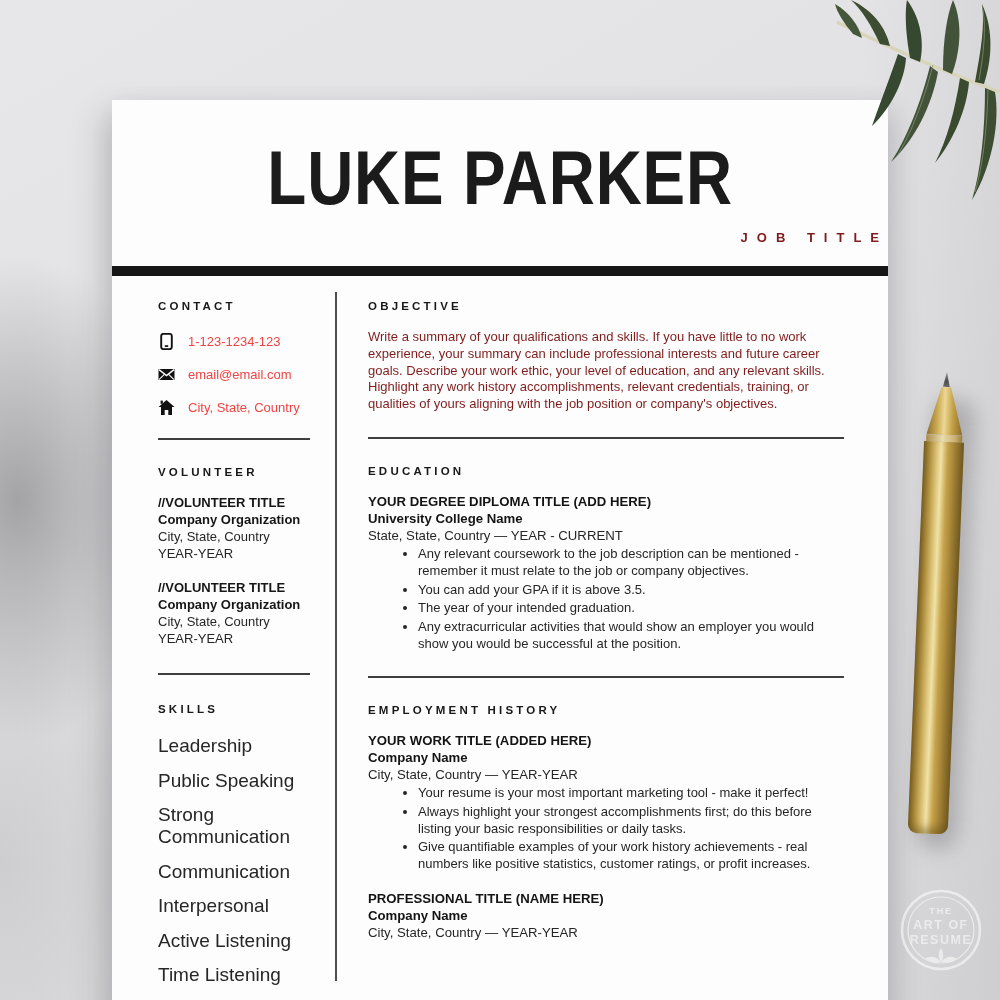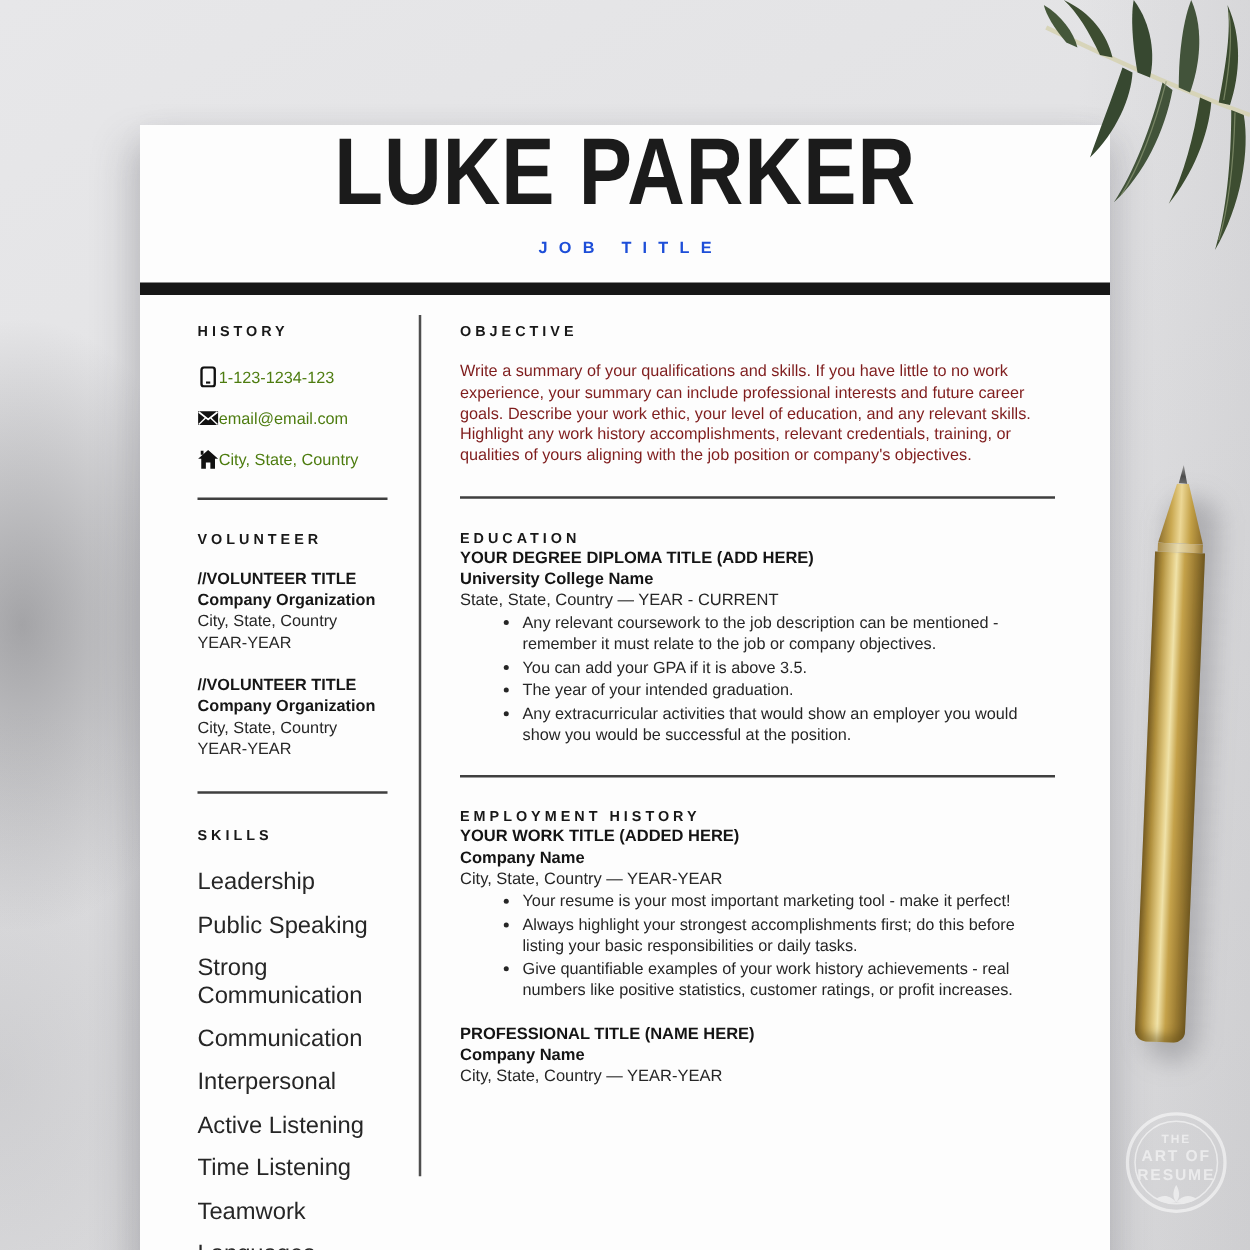--- a/index.html
+++ b/index.html
@@ -13,47 +13,47 @@
     background:
       radial-gradient(ellipse 230px 360px at 18px 500px, rgba(100,100,104,0.50), rgba(100,100,104,0) 68%),
       radial-gradient(ellipse 300px 420px at 0px 860px, rgba(140,140,144,0.22), rgba(140,140,144,0) 70%),
       linear-gradient(90deg, rgba(0,0,0,0) 86%, rgba(110,110,116,0.10) 100%);
   }
   
   .paper{position:absolute;left:112px;top:100px;width:776px;height:920px;z-index:2;
     background:#fdfdfd;
     box-shadow:-10px 14px 30px rgba(70,70,78,0.22), 8px 12px 26px rgba(70,70,78,0.16);
   }
-  .paper-header{text-align:center;}
+  .paper-header{text-align:center;padding-top:40px;}
   .name{display:inline-block;font-size:76px;line-height:1;font-weight:bold;color:#1b1b1b;
     letter-spacing:1px;white-space:nowrap;transform:scaleX(0.84);}
-  .jobtitle{margin-top:14px;font-size:13px;font-weight:bold;color:#1d4ed8;
-    letter-spacing:9px;text-indent:9px;}
+  .jobtitle{margin-top:14px;font-size:13px;font-weight:bold;color:#7f1d1d;
+    letter-spacing:9px;text-indent:9px;text-align:right;}
   .bar{height:10px;background:#161616;margin-top:21px;}
   
   .columns{position:relative;display:flex;height:705px;}
   .vrule{position:absolute;left:223px;top:16px;bottom:0;width:2px;background:#4e4e4e;}
   .col-left{width:224px;box-sizing:border-box;padding:24px 26px 0 46px;}
   .col-right{flex:1;box-sizing:border-box;padding:24px 44px 0 32px;}
   h2.section{font-size:11.5px;font-weight:bold;letter-spacing:3.2px;color:#181818;margin:0;}
   hr.divider{border:0;height:2px;background:#3f3f3f;margin:22px 0 26px 0;}
   
   .contact-list{margin-top:20px;}
-  .contact-row{display:flex;align-items:center;margin-bottom:15px;height:18px;
-    font-size:13px;color:#4d7c0f;}
+  .contact-row{display:flex;align-items:center;gap:13px;margin-bottom:15px;height:18px;
+    font-size:13px;color:#ef4444;}
   .cicon{width:17px;height:17px;flex:0 0 17px;}
   
   .vol-entry{margin-top:16px;font-size:13px;line-height:17px;color:#262626;}
   .vol-entry .b{font-weight:bold;color:#161616;}
   
   .skills{list-style:none;margin:20px 0 0 0;padding:0;}
   .skills li{font-size:19px;color:#262626;margin-bottom:12.5px;}
   
   .body-par{font-size:13px;line-height:16.8px;color:#7f1d1d;margin:17px 0 0 0;}
-  .entry{font-size:13.2px;line-height:17px;color:#262626;}
+  .entry{margin-top:16px;font-size:13.2px;line-height:17px;color:#262626;}
   .entry .b{font-weight:bold;color:#141414;}
   ul.bullets{margin:1px 0 0 0;padding-left:50px;}
   ul.bullets li{font-size:13px;line-height:17px;color:#262626;margin:1.5px 0;}
   
   .plant{position:absolute;right:0;top:0;width:165px;height:215px;z-index:5;}
   
   .pen-shadow{position:absolute;left:934px;top:398px;width:42px;height:452px;z-index:4;
     background:rgba(88,88,94,0.32);filter:blur(10px);border-radius:20px;
     transform:rotate(2.4deg);transform-origin:50% 0;}
   .pen{position:absolute;left:925px;top:372px;width:44px;height:468px;z-index:6;
@@ -81,21 +81,21 @@
   <div class="paper-header">
     <div class="name">LUKE PARKER</div>
     <div class="jobtitle">JOB TITLE</div>
     <div class="bar"></div>
   </div>
 
   <div class="columns">
     <div class="vrule"></div>
 
     <div class="col-left">
-      <h2 class="section">HISTORY</h2>
+      <h2 class="section">CONTACT</h2>
       <div class="contact-list">
         <div class="contact-row">
           <svg class="cicon" viewBox="0 0 17 17">
             <rect x="3.2" y="0.9" width="10.6" height="15.2" rx="2" fill="none" stroke="#111" stroke-width="1.9"></rect>
             <rect x="6.8" y="12.2" width="3.4" height="1.7" fill="#111"></rect>
           </svg>
           <span>1-123-1234-123</span>
         </div>
         <div class="contact-row">
           <svg class="cicon" viewBox="0 0 17 17">

